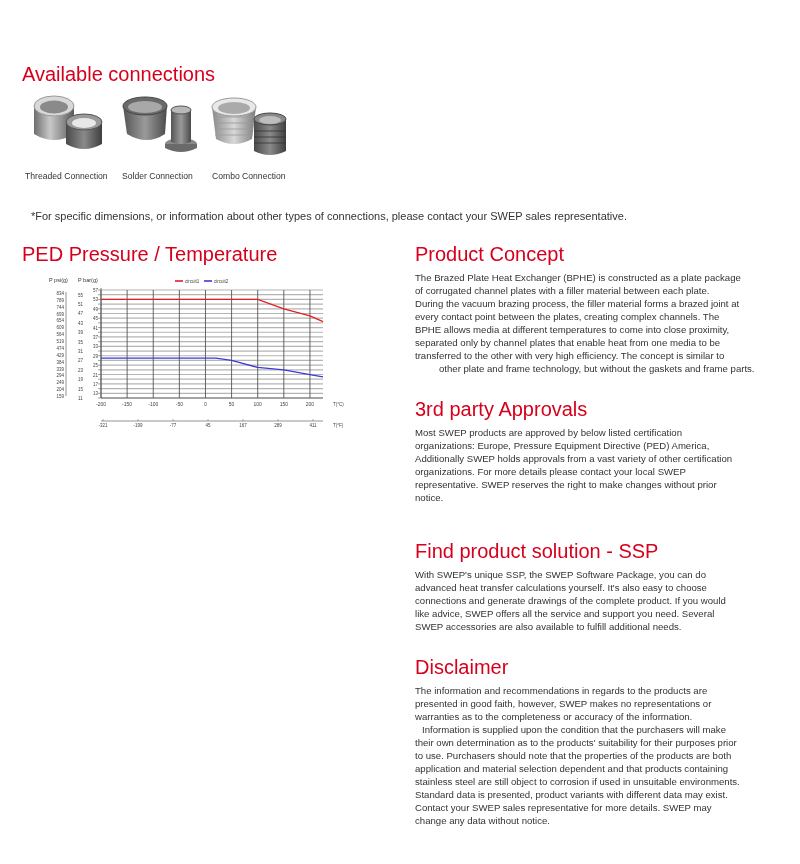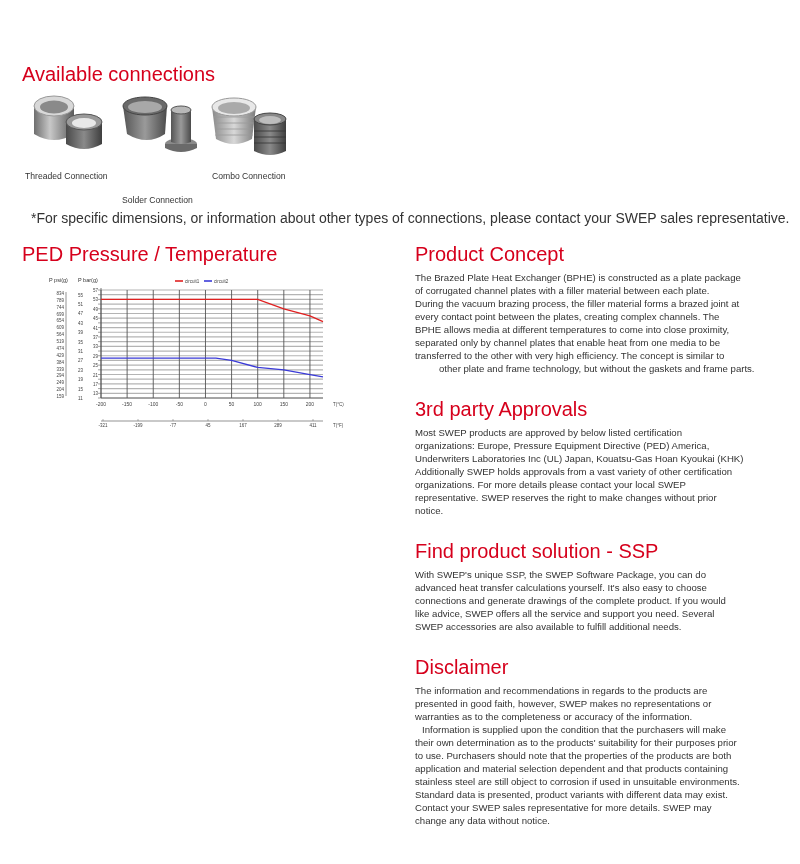--- a/index.html
+++ b/index.html
@@ -1,21 +1,21 @@
 <!DOCTYPE html>
 <html><head>
 <meta charset="utf-8">
 <style>
   html, body { margin:0; padding:0; background:#ffffff; }
   body { width:800px; height:864px; position:relative; font-family:"Liberation Sans", sans-serif; color:#333; overflow:hidden; }
   .h-red { color:#d6001c; font-size:20px; font-weight:normal; margin:0; position:absolute; }
   .para { position:absolute; font-size:9.6px; line-height:13px; color:#333; margin:0; }
   .conn { position:absolute; top:92px; }
   .conn-label { position:absolute; font-size:8.6px; color:#333; white-space:nowrap; }
-  .note { position:absolute; left:31px; top:210px; font-size:14px; color:#333; white-space:nowrap; }
+  .note { position:absolute; left:31px; top:210px; font-size:11px; color:#333; white-space:nowrap; }
   svg text { font-family:"Liberation Sans", sans-serif; }
 </style>
 </head>
 <body>
 
 <h2 class="h-red" style="left:22px;top:63px;">Available connections</h2>
 
 <svg class="conn" style="left:28px;" width="84" height="62">
   <defs>
     <linearGradient id="g1" x1="0" x2="1">
@@ -73,21 +73,21 @@
   <g stroke="#333" stroke-width="0.8">
     <line x1="44" y1="36" x2="76" y2="36"></line>
       <line x1="44" y1="42" x2="76" y2="42"></line>
       <line x1="44" y1="48" x2="76" y2="48"></line>
   </g>
   <ellipse cx="60" cy="24" rx="16" ry="6" fill="#888" stroke="#444"></ellipse>
   <ellipse cx="60" cy="25" rx="11" ry="4" fill="#bdbdbd"></ellipse>
 </svg>
 
 <div class="conn-label" style="left:25px;top:171px;">Threaded Connection</div>
-<div class="conn-label" style="left:122px;top:171px;margin-top:24px;">Solder Connection</div>
+<div class="conn-label" style="left:122px;top:171px;">Solder Connection</div>
 <div class="conn-label" style="left:212px;top:171px;">Combo Connection</div>
 
 <div class="note">*For specific dimensions, or information about other types of connections, please contact your SWEP sales representative.</div>
 
 <h2 class="h-red" style="left:22px;top:243px;">PED Pressure / Temperature</h2>
 
 <svg id="chart" style="position:absolute;left:40px;top:272px;" width="310" height="160">
     <text x="9" y="10" font-size="5.5" fill="#333">P psi(g)</text>
     <text x="38" y="10" font-size="5.5" fill="#333">P bar(g)</text>
     <line x1="61" x2="283" y1="126" y2="126" stroke="#b4b4b4" stroke-width="1.2"></line>
@@ -233,21 +233,20 @@
       <div style="white-space: nowrap;">every contact point between the plates, creating complex channels. The</div>
       <div style="white-space: nowrap;">BPHE allows media at different temperatures to come into close proximity,</div>
       <div style="white-space: nowrap;">separated only by channel plates that enable heat from one media to be</div>
       <div style="white-space: nowrap;">transferred to the other with very high efficiency. The concept is similar to</div>
       <div style="white-space: nowrap; margin-left: 24px;">other plate and frame technology, but without the gaskets and frame parts.</div>
     </div>
     <h2 class="h-red" style="left: 415px; top: 398px;">3rd party Approvals</h2>
     <div class="para" style="left: 415px; top: 426px;">
       <div style="white-space: nowrap;">Most SWEP products are approved by below listed certification</div>
       <div style="white-space: nowrap;">organizations: Europe, Pressure Equipment Directive (PED) America,</div>
-      <div style="white-space: nowrap;">Underwriters Laboratories Inc (UL) Japan, Kouatsu-Gas Hoan Kyoukai (KHK)</div>
       <div style="white-space: nowrap;">Additionally SWEP holds approvals from a vast variety of other certification</div>
       <div style="white-space: nowrap;">organizations. For more details please contact your local SWEP</div>
       <div style="white-space: nowrap;">representative. SWEP reserves the right to make changes without prior</div>
       <div style="white-space: nowrap;">notice.</div>
     </div>
     <h2 class="h-red" style="left: 415px; top: 540px;">Find product solution - SSP</h2>
     <div class="para" style="left: 415px; top: 568px;">
       <div style="white-space: nowrap;">With SWEP's unique SSP, the SWEP Software Package, you can do</div>
       <div style="white-space: nowrap;">advanced heat transfer calculations yourself. It's also easy to choose</div>
       <div style="white-space: nowrap; text-align: right;">connections and generate drawings of the complete product. If you would</div>

